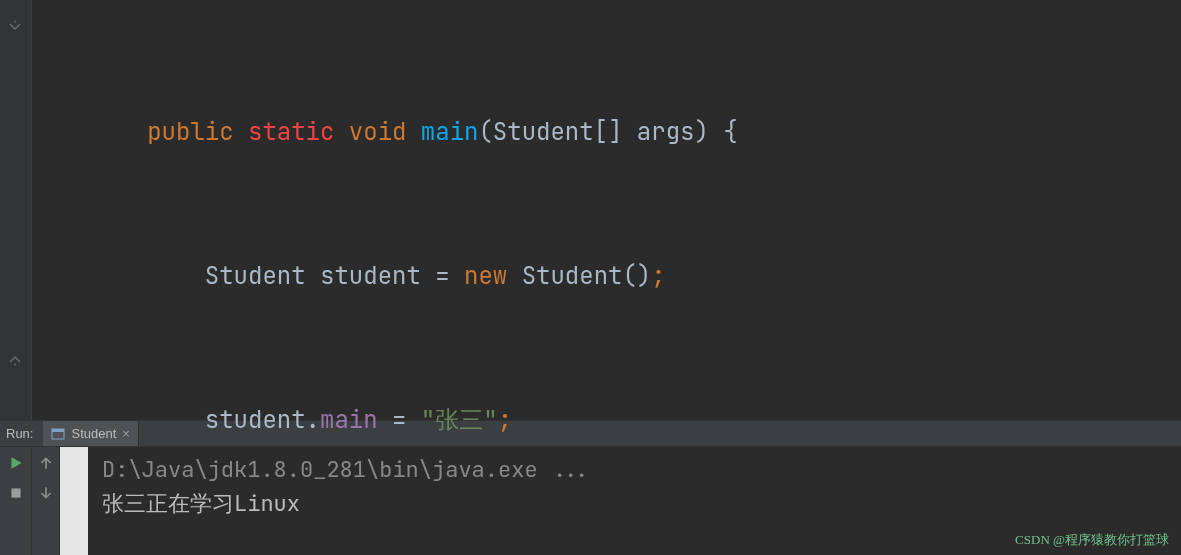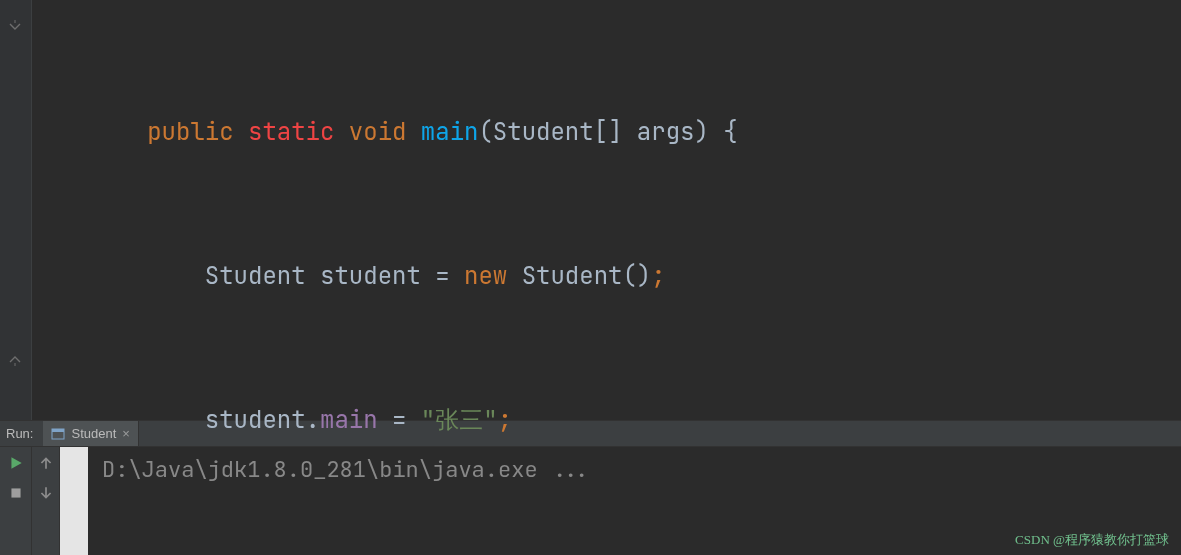--- a/index.html
+++ b/index.html
@@ -215,17 +215,18 @@
           </svg>
       </div>
       <div class="toolbar-btn">
         <svg viewBox="0 0 14 14">
             <path d="M7 2 L7 11 M3 7 L7 11 L11 7" stroke="#8c8c8c" stroke-width="1.5" fill="none"></path>
           </svg>
       </div>
     </div>
     <div class="console-output">
       <div class="out-line1">D:\Java\jdk1.8.0_281\bin\java.exe ...</div>
+      <div class="out-line2">张三正在学习Linux</div>
     </div>
   </div>
 </div>
 
 <div class="watermark">CSDN @程序猿教你打篮球</div>
 
 </body></html>

